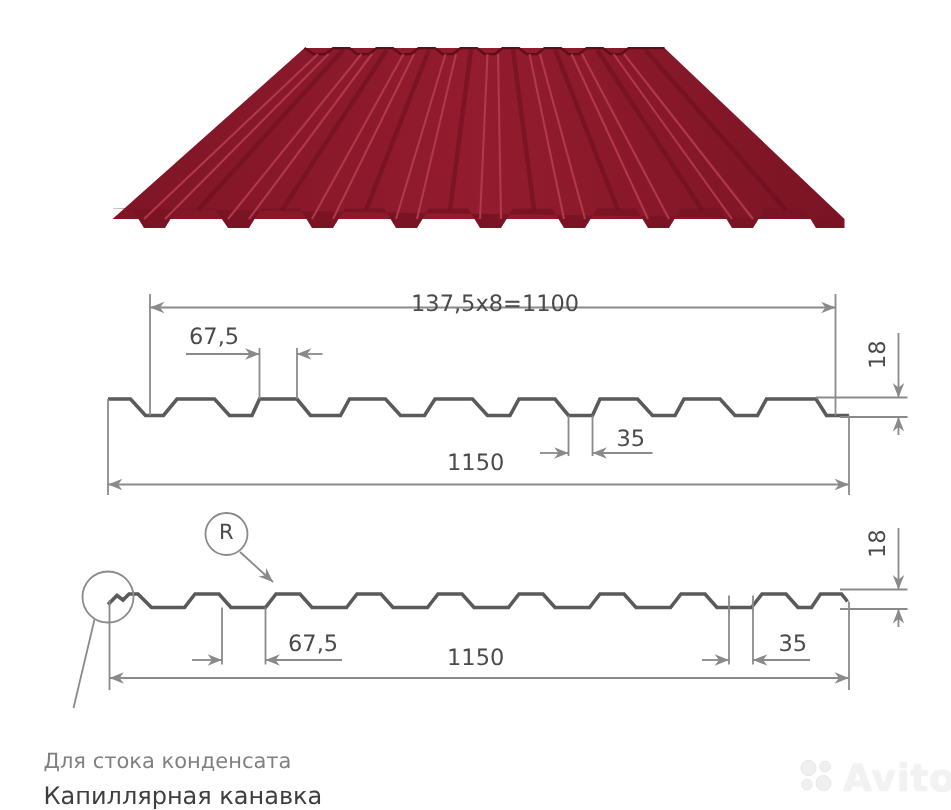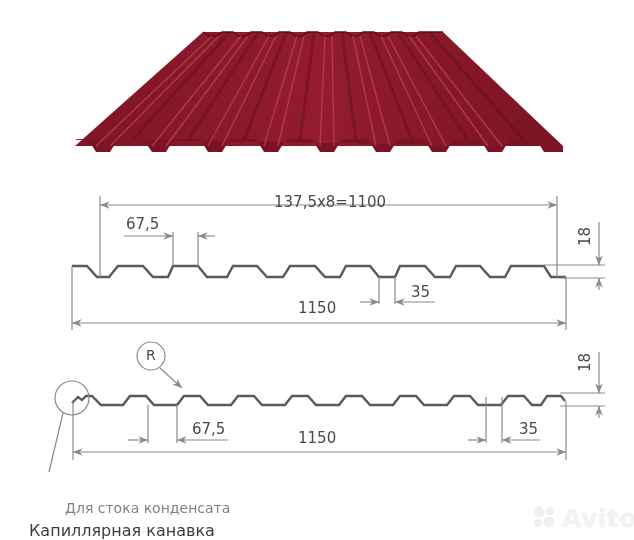--- a/index.html
+++ b/index.html
@@ -1,21 +1,21 @@
 <!DOCTYPE html>
 <html><head>
 <meta charset="utf-8">
 <style>
   html, body { margin:0; padding:0; background:#ffffff; }
   body { width:634px; height:540px; position:relative; overflow:hidden; font-family:"DejaVu Sans", sans-serif; }
   svg { position:absolute; left:0; top:0; }
   .lbl { position:absolute; font-family:"DejaVu Sans", sans-serif; color:#4a4a4a; font-size:15px; line-height:1; white-space:nowrap; }
   .vert { transform:rotate(-90deg); transform-origin:left top; }
   .caption-title { position:absolute; left:29px; top:480px; font-size:16px; color:#3e3e3e; font-family:"DejaVu Sans", sans-serif;margin-top:41px; }
-  .caption-sub { position:absolute; left:29px; top:500px; font-size:14px; color:#808080; font-family:"DejaVu Sans", sans-serif;margin-left:36px; }
+  .caption-sub { position:absolute; left:29px; top:500px; font-size:14px; color:#808080; font-family:"DejaVu Sans", sans-serif; }
   .watermark { position:absolute; left:528px; top:504px; font-size:25px; font-weight:bold; color:#f2f2f2; font-family:"DejaVu Sans", sans-serif; text-shadow:0 0 1px #e6e6e6; letter-spacing:0.5px;}
   .wm-dots { position:absolute; left:530px; top:505px; width:30px; height:24px; }
 </style>
 </head>
 <body>
 
 <svg width="634" height="540" viewBox="0 0 634 540">
   <defs>
     <linearGradient id="sheetGrad" x1="0" y1="0" x2="1" y2="0">
       <stop offset="0" stop-color="#7e1526"></stop>

